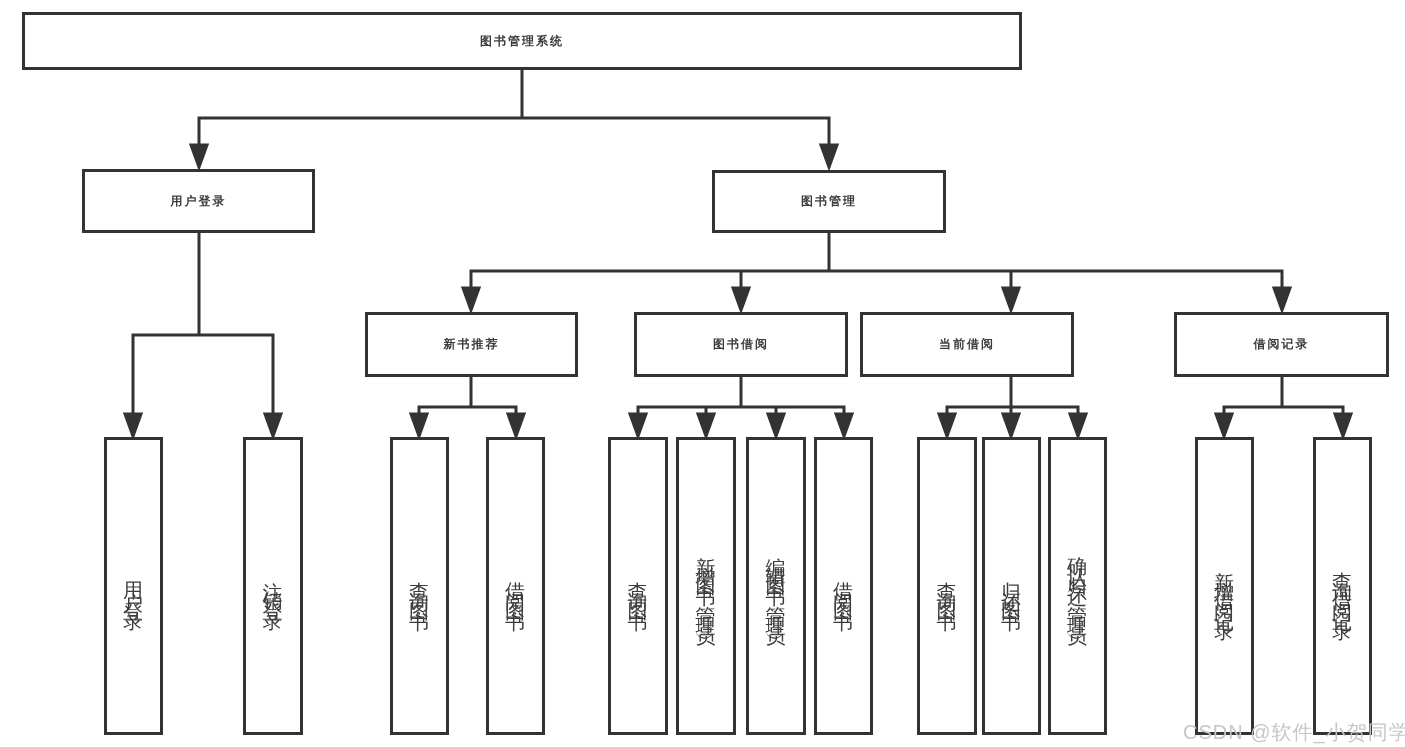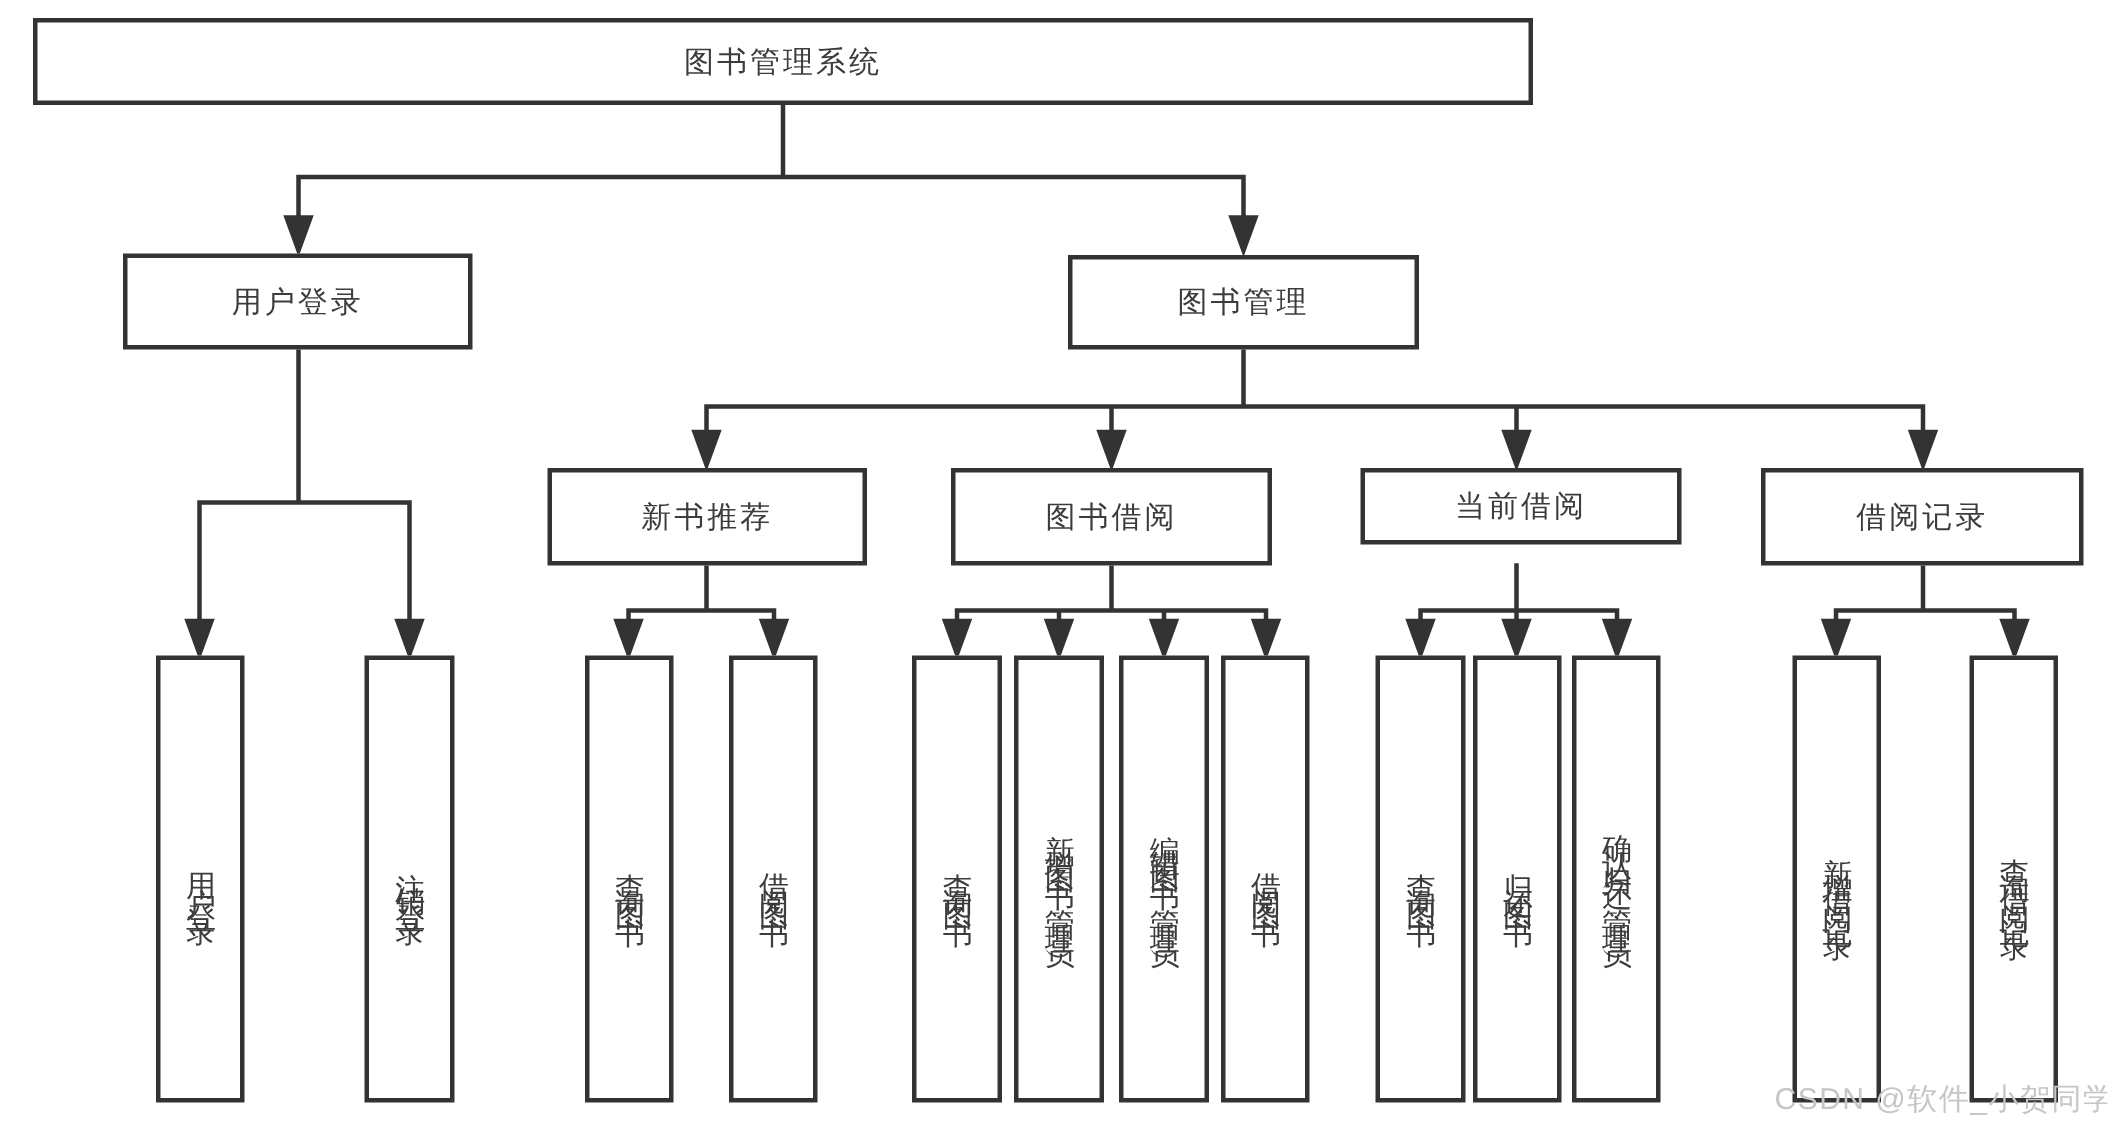--- a/index.html
+++ b/index.html
@@ -13,40 +13,41 @@
   .wires{position:absolute;left:0;top:0;width:1405px;height:747px;}
   .box{
     position:absolute;
     box-sizing:border-box;
     background:#ffffff;
     border:3px solid #333333;
     display:flex;align-items:center;justify-content:center;
     color:#3c3c3c;
   }
   .hbox span{
-    font-size:20px;
+    font-size:12px;
     letter-spacing:2px;
     white-space:nowrap;
+    font-weight:bold;
   }
   .vbox span{
     writing-mode:vertical-rl;
     text-orientation:mixed;
     font-size:20px;
     letter-spacing:10px;
     line-height:1;
   }
   
   .b-root{left:22px;top:12px;width:1000px;height:58px;}
   
   .b-login{left:82px;top:169px;width:233px;height:64px;}
   .b-bookmgmt{left:712px;top:170px;width:234px;height:63px;align-items:center;}
   
   .b-newrec{left:365px;top:312px;width:213px;height:65px;}
   .b-borrow{left:634px;top:312px;width:214px;height:65px;}
-  .b-current{left:907px;top:312px;width:214px;height:51px;}
+  .b-current{left:860px;top:312px;width:214px;height:65px;}
   .b-records{left:1174px;top:312px;width:215px;height:65px;}
   
   .leaf{top:437px;height:298px;width:60px;}
   .l1{left:104px;width:59px;}
   .l2{left:243px;}
   .l3{left:390px;width:59px;}
   .l4{left:486px;width:59px;}
   .l5{left:608px;}
   .l6{left:676px;}
   .l7{left:746px;}

